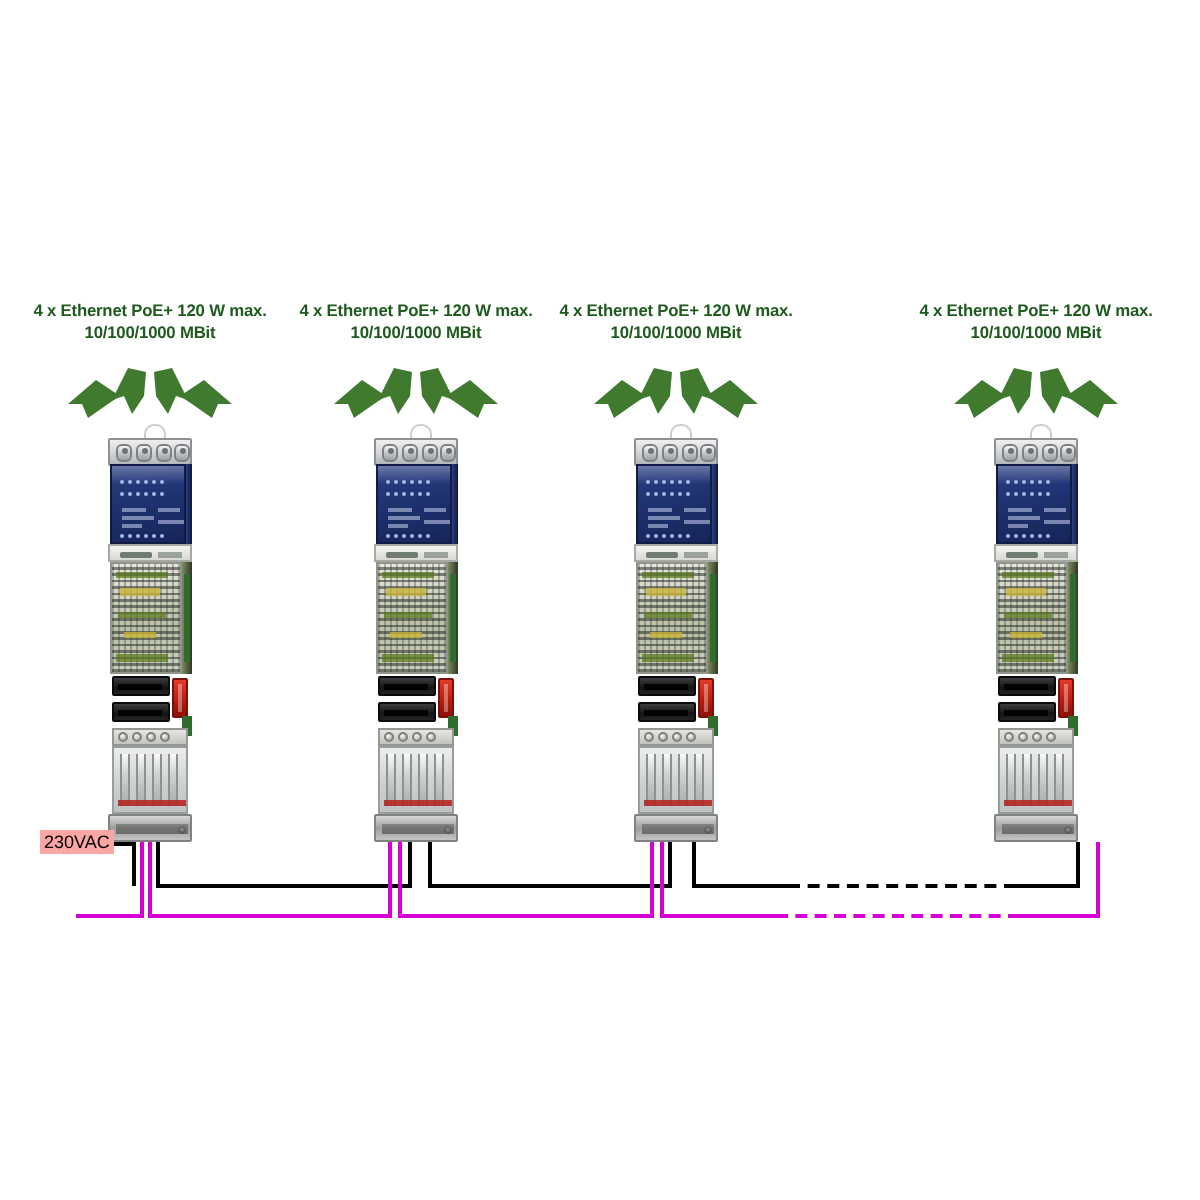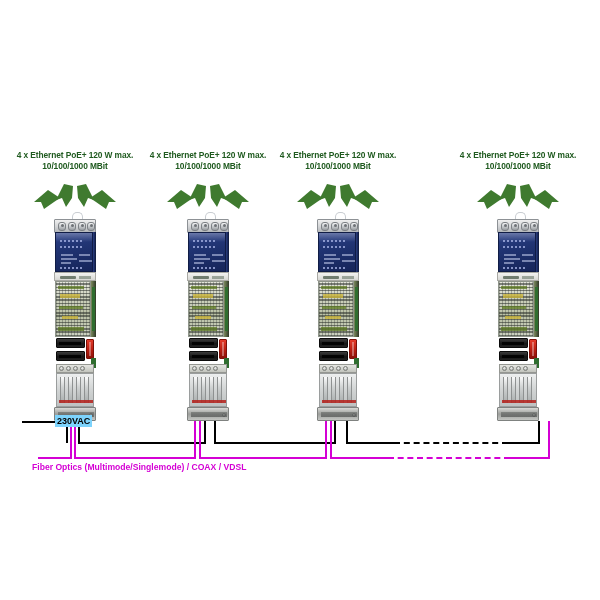--- a/index.html
+++ b/index.html
@@ -29,27 +29,26 @@
     color: #1f5a1f;
     white-space: nowrap;
     letter-spacing: -0.1px;
   }
   .poe-label .l2 { display: block; }
 
   .vac-label {
     position: absolute;
     font-family: "Liberation Sans", sans-serif;
     font-size: 9px;
-    font-weight: bold;
+    font-weight: normal;
     color: #000000;
-    background: #7dd3fc;
+    background: #fca5a5;
     padding: 1px 2px;
     white-space: nowrap;
     z-index: 6;
-    margin-left: 35px;
   }
   .media-label {
     position: absolute;
     font-family: "Liberation Sans", sans-serif;
     font-size: 8.6px;
     font-weight: bold;
     color: #d400d4;
     background: #ffffff;
     padding: 0 2px;
     white-space: nowrap;
@@ -801,15 +800,14 @@
   <div class="wire w-mag" style="left:325px; top:421px; width:2px; height:38px;"></div>
   <div class="wire w-mag" style="left:330px; top:421px; width:2px; height:38px;"></div>
 
   <div class="wire w-mag" style="left:330px; top:457px; width:58px; height:2px;"></div>
   <div class="dash-mag" style="left:388px; top:457px; width:122px;"></div>
   <div class="wire w-mag" style="left:508px; top:457px; width:42px; height:2px;"></div>
   <div class="wire w-mag" style="left:548px; top:421px; width:2px; height:38px;"></div>
 
   <div class="vac-label" style="left:20px; top:415px;">230VAC</div>
 
-  <div class="media-label" style="left:30px; top:462px;">Fiber Optics (Multimode/Singlemode)  /  COAX  /  VDSL</div>
 
 </div>
 
 </body></html>

